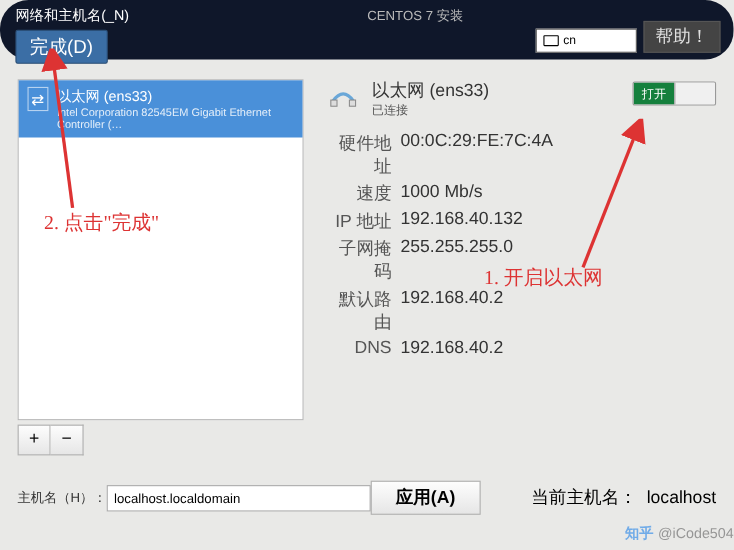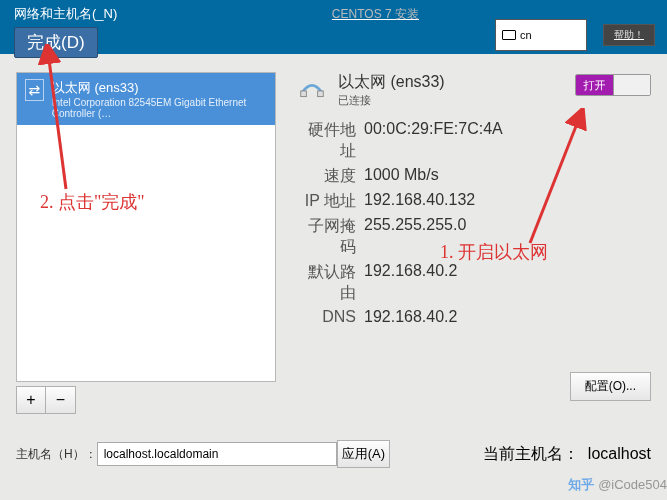--- a/index.html
+++ b/index.html
@@ -1,53 +1,53 @@
 <!DOCTYPE html>
 <html><head>
 <meta charset="utf-8">
 <style>
 * { box-sizing: border-box; margin: 0; padding: 0; }
 body { width: 667px; height: 500px; font-family: "Microsoft YaHei", sans-serif; font-size: 12px; background: #e9e9e7; color: #333; overflow: hidden; position: relative; }
-.topbar { background: #0369a1; color: #fff; height: 54px; display: flex; }
+.topbar { background: #0f172a; color: #fff; height: 54px; display: flex; border-radius: 26px; }
 .topbar-left { flex: 1; padding: 5px 14px; }
 .crumb { font-size: 13px; }
 .done-btn { margin-top: 4px; background: #3b6ea5; border: 1px solid #2a4d74; color: #fff; padding: 3px 12px; font-size: 17px; cursor: pointer; border-radius: 2px; }
-.topbar-right { display: flex; align-items: center; padding: 6px 12px; gap: 16px; text-decoration: underline; }
+.topbar-right { display: flex; align-items: flex-end; padding: 6px 12px; gap: 6px; }
 .inst-title { color: #bbb; font-size: 12px; margin-right: 60px; align-self: flex-start; }
-.lang-box { background: #fff; color: #000; border: 1px solid #555; padding: 2px 6px; display: flex; align-items: center; gap: 4px; font-size: 11px; height: 32px; width: 92px; margin-top: 16px; }
+.lang-box { background: #fff; color: #000; border: 1px solid #555; padding: 2px 6px; display: flex; align-items: center; gap: 4px; font-size: 11px; height: 22px; width: 92px; margin-top: 16px; }
 .kbd-icon { width: 14px; height: 10px; border: 1px solid #000; border-radius: 1px; position: relative; }
-.help-btn { background: #444; color: #e0e0e0; border: 1px solid #555; padding: 3px 10px; font-size: 10px; margin-top: 16px; cursor: pointer; }
+.help-btn { background: #444; color: #e0e0e0; border: 1px solid #555; padding: 3px 10px; font-size: 16px; margin-top: 16px; cursor: pointer; }
 .main { display: flex; padding: 18px 16px 0 16px; gap: 20px; }
 .left-pane { display: flex; flex-direction: column; }
 .dev-list { width: 260px; height: 310px; background: #fff; border: 1px solid #b8b8b8; }
 .dev-item { background: #4a90d9; color: #fff; padding: 6px 8px; display: flex; gap: 8px; }
 .dev-icon { width: 22px; height: 22px; border: 1px solid rgba(255,255,255,0.6); display: flex; align-items: center; justify-content: center; font-size: 14px; }
 .dev-title { font-size: 13px; }
 .dev-sub { font-size: 10px; opacity: 0.85; }
 .list-tools { display: flex; margin-top: 4px; }
 .sq-btn { width: 30px; height: 28px; border: 1px solid #b0b0b0; background: linear-gradient(#fdfdfd,#e6e6e6); font-size: 16px; cursor: pointer; }
 .sq-btn + .sq-btn { border-left: none; }
 .right-pane { flex: 1; position: relative; }
 .dev-header { display: flex; align-items: center; gap: 10px; margin-bottom: 12px; }
 .dev-big-icon { width: 32px; height: 32px; display: flex; align-items: center; justify-content: center; }
 .dev-big-icon svg { width: 30px; height: 30px; }
 .dev-name { font-size: 16px; }
 .dev-status { font-size: 11px; color: #555; }
 .switch-wrap { position: absolute; right: 0; top: 2px; display: flex; align-items: center; }
 .switch { width: 76px; height: 22px; border: 1px solid #999; border-radius: 2px; display: flex; overflow: hidden; cursor: pointer; }
-.switch .on { width: 38px; background: #a21caf; color: #fff; display: flex; align-items: center; justify-content: center; font-size: 11px; }
+.switch .on { width: 38px; background: #15803d; color: #fff; display: flex; align-items: center; justify-content: center; font-size: 11px; }
 .switch .knob { width: 38px; background: #f0f0f0; border-left: 1px solid #999; }
 .details { margin-left: 4px; }
 .details div { display: flex; font-size: 16px; margin-bottom: 4px; }
 .details .lbl { width: 56px; text-align: right; color: #555; margin-right: 8px; }
 .cfg-btn { position: absolute; right: 0; top: 300px; padding: 5px 14px; border: 1px solid #b0b0b0; background: linear-gradient(#fdfdfd,#e6e6e6); font-size: 12px; cursor: pointer; }
 .bottom-bar { position: absolute; left: 16px; right: 16px; bottom: 32px; display: flex; align-items: center; }
 .host-label { font-size: 12px; }
 .host-input { flex: 0 0 240px; padding: 4px 6px; border: 1px solid #aaa; background: #fff; font-size: 12px; }
-.apply-btn { padding: 4px 4px; border: 1px solid #b0b0b0; background: linear-gradient(#fdfdfd,#e6e6e6); cursor: pointer; font-size: 13px; }
+.apply-btn { padding: 4px 22px; border: 1px solid #b0b0b0; background: linear-gradient(#fdfdfd,#e6e6e6); cursor: pointer; font-size: 16px; font-weight: bold; }
 .cur-host { margin-left: auto; font-size: 16px; color: #000000; }
 .annot { position: absolute; color: #d33; font-size: 18px; font-family: "Microsoft YaHei"; pointer-events: none; }
 .arrow { position: absolute; pointer-events: none; }
 .watermark { position: absolute; right: 0; bottom: 6px; font-size: 13px; color: #888; opacity: 0.85; }
 .watermark .z { color: #5ba0e8; font-weight: bold; margin-right: 4px; }
 </style>
 </head>
 <body>
 
 <div class="topbar">
@@ -124,21 +124,20 @@
       <div>
           <span class="lbl">默认路由</span>
           <span>192.168.40.2</span>
         </div>
       <div>
           <span class="lbl">DNS</span>
           <span>192.168.40.2</span>
         </div>
     </div>
 
-    <button class="cfg-btn">配置(O)...</button>
   </div>
 </div>
 
 <div class="bottom-bar">
   <span class="host-label">主机名（H）：</span>
   <input class="host-input" value="localhost.localdomain" style="">
   <button class="apply-btn">应用(A)</button>
   <span class="cur-host">
     <span>当前主机名：</span>&nbsp;&nbsp;<span>localhost</span>
   </span>

